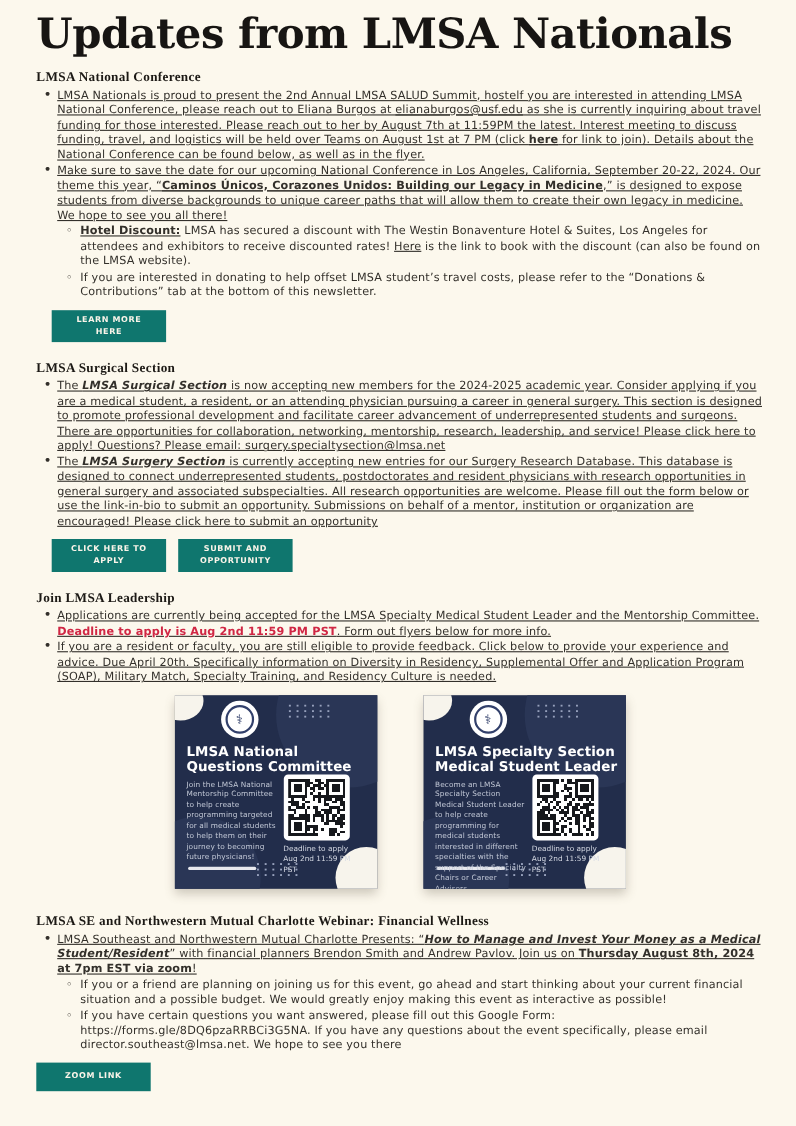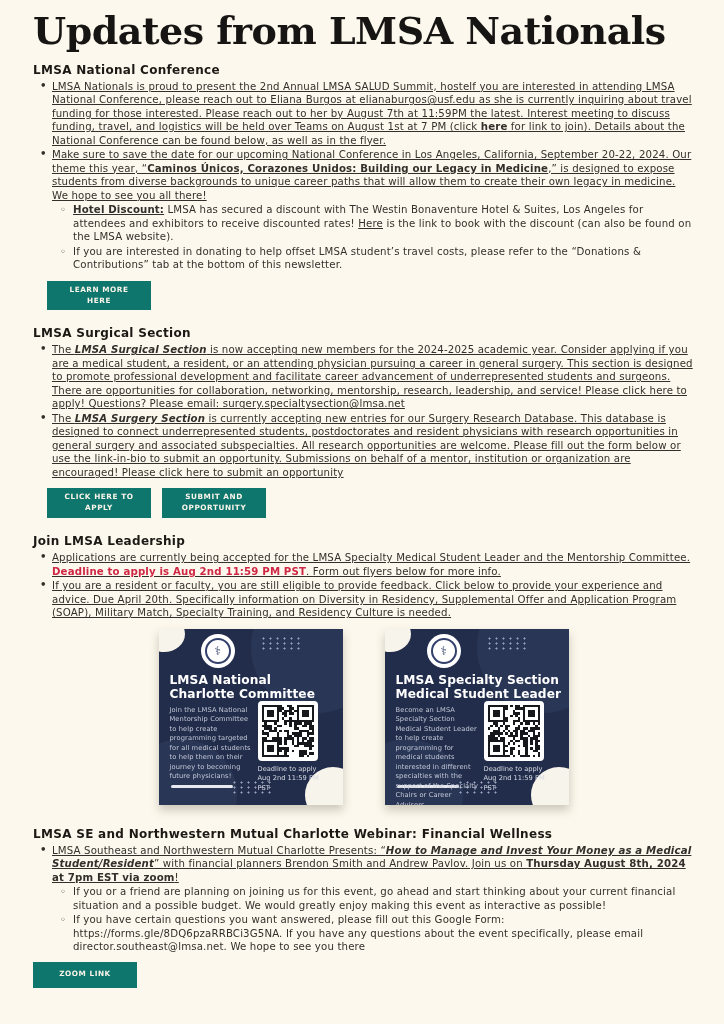--- a/index.html
+++ b/index.html
@@ -11,21 +11,21 @@
     color:#2E2B27;
   }
   .page { width:724px; height:1024px; padding:8px 30px 0 33px; }
   h1.title {
     font-family:"DejaVu Serif","Liberation Serif",serif;
     font-weight:700; font-size:38px; line-height:1.2;
     letter-spacing:-0.5px; color:#171513; margin:0 0 9px 0;
   }
   h2.sec-head {
     font-size:12px; font-weight:bold; letter-spacing:0.3px;
-    color:#1C1915; margin:0 0 3px 0;
+    color:#1C1915; margin:0 0 3px 0;font-family:Liberation Serif, serif;
   }
   ul.blist { list-style:none; margin:0 0 2px 0; padding:0; }
   li.bullet { position:relative; font-size:10.2px; line-height:13.5px; letter-spacing:0.15px; color:#33302B; margin-bottom:1px; }
   li.lv1 { padding-left:19px;text-decoration:underline; }
   li.lv1::before { content:"•"; position:absolute; left:7px; top:-1px; font-weight:bold; color:#33302B; }
   li.lv2 { padding-left:40px; }
   li.lv2::before { content:"◦"; position:absolute; left:27px; top:0; font-size:10px; color:#33302B; }
   .seg-b  { font-weight:bold; }
   .seg-u  { text-decoration:underline; }
   .seg-bu { font-weight:bold; text-decoration:underline; }
@@ -117,21 +117,21 @@
             <div class="fly-circle fly-c1"></div>
             <div class="fly-circle fly-c2"></div>
             <div class="corner corner-tl"></div>
             <div class="corner corner-br"></div>
             <div class="dots dots-top"></div>
             <div class="dots dots-bottom"></div>
             <div class="fly-line"></div>
             <div class="seal">
               <div class="seal-ring">⚕</div>
             </div>
-            <h3 class="fly-title">LMSA National Charlotte Committee</h3>
+            <h3 class="fly-title">LMSA National Questions Committee</h3>
             <div class="fly-body">Join the LMSA National Mentorship Committee to help create programming targeted for all medical students to help them on their journey to becoming future physicians!</div>
             <div class="qr">
               <svg viewBox="0 0 21 21" shape-rendering="crispEdges" fill="#16181c" xmlns="http://www.w3.org/2000/svg">
                 <rect x="0" y="0" width="1" height="1"></rect>
                 <rect x="1" y="0" width="1" height="1"></rect>
                 <rect x="2" y="0" width="1" height="1"></rect>
                 <rect x="3" y="0" width="1" height="1"></rect>
                 <rect x="4" y="0" width="1" height="1"></rect>
                 <rect x="5" y="0" width="1" height="1"></rect>
                 <rect x="6" y="0" width="1" height="1"></rect>

